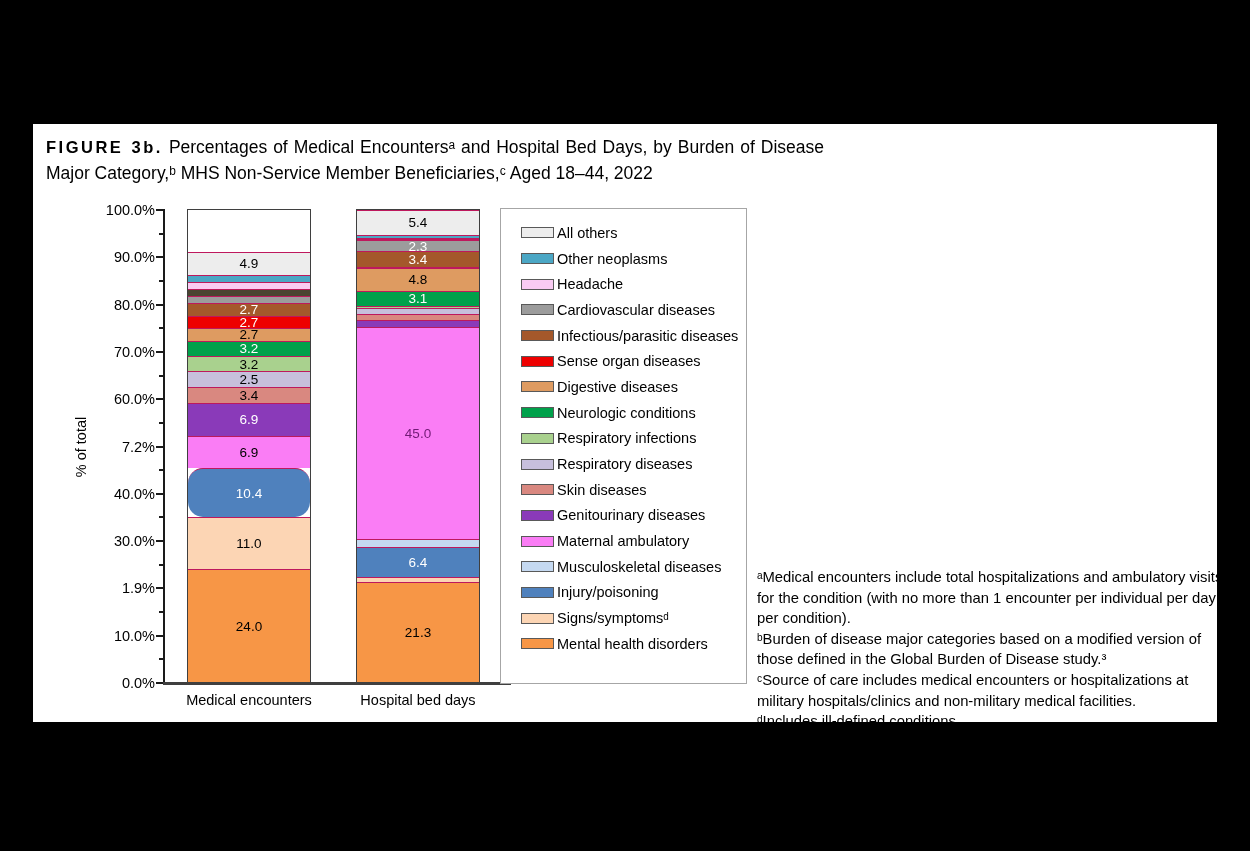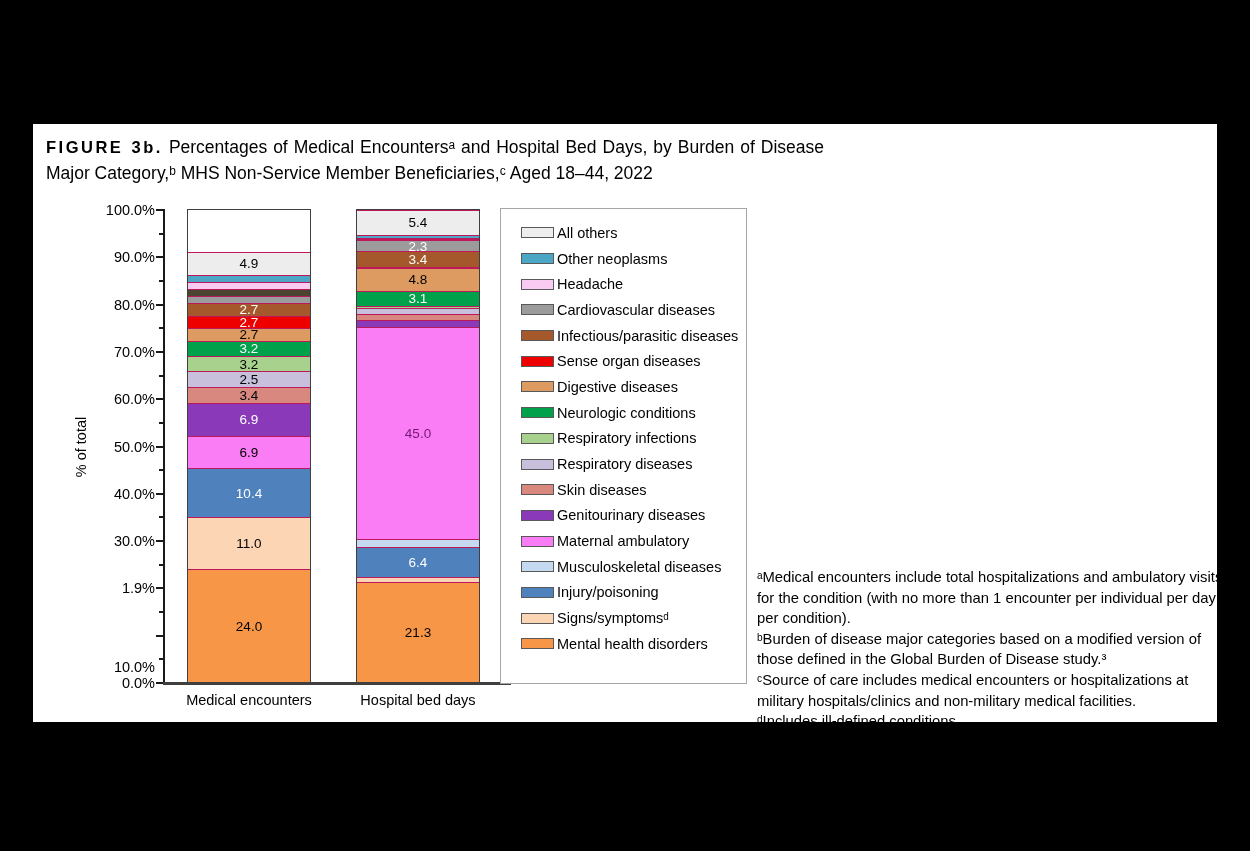--- a/index.html
+++ b/index.html
@@ -65,33 +65,33 @@
   </div>
 
   <div class="chart">
     <div class="ylabel">% of total</div>
     <div class="yaxis-line"></div>
     <div id="ticks">
         <div class="ytick major" style="top: 558px;"></div>
         <div class="yticklabel" style="top: 559px;">0.0%</div>
         <div class="ytick minor" style="top: 534.35px;"></div>
         <div class="ytick major" style="top: 510.7px;"></div>
-        <div class="yticklabel" style="top: 511.7px; margin-top: 31px;">10.0%</div>
+        <div class="yticklabel" style="top: 511.7px;">10.0%</div>
         <div class="ytick minor" style="top: 487.05px;"></div>
         <div class="ytick major" style="top: 463.4px;"></div>
         <div class="yticklabel" style="top: 464.4px;">1.9%</div>
         <div class="ytick minor" style="top: 439.75px;"></div>
         <div class="ytick major" style="top: 416.1px;"></div>
         <div class="yticklabel" style="top: 417.1px;">30.0%</div>
         <div class="ytick minor" style="top: 392.45px;"></div>
         <div class="ytick major" style="top: 368.8px;"></div>
         <div class="yticklabel" style="top: 369.8px;">40.0%</div>
         <div class="ytick minor" style="top: 345.15px;"></div>
         <div class="ytick major" style="top: 321.5px;"></div>
-        <div class="yticklabel" style="top: 322.5px;">50.0%</div>
+        <div class="yticklabel" style="top: 322.5px;">7.2%</div>
         <div class="ytick minor" style="top: 297.85px;"></div>
         <div class="ytick major" style="top: 274.2px;"></div>
         <div class="yticklabel" style="top: 275.2px;">60.0%</div>
         <div class="ytick minor" style="top: 250.55px;"></div>
         <div class="ytick major" style="top: 226.9px;"></div>
         <div class="yticklabel" style="top: 227.9px;">70.0%</div>
         <div class="ytick minor" style="top: 203.25px;"></div>
         <div class="ytick major" style="top: 179.6px;"></div>
         <div class="yticklabel" style="top: 180.6px;">80.0%</div>
         <div class="ytick minor" style="top: 155.95px;"></div>
@@ -102,21 +102,21 @@
         <div class="yticklabel" style="top: 86px;">100.0%</div>
       </div>
 
     <div class="bar" id="bar0" style="left:154px">
         <div class="seg" style="height: 113.52px; background: rgb(247, 150, 70);">
           <span style="color: rgb(0, 0, 0);">24.0</span>
         </div>
         <div class="seg" style="height: 52.03px; background: rgb(252, 213, 180);">
           <span style="color: rgb(0, 0, 0);">11.0</span>
         </div>
-        <div class="seg" style="height: 49.192px; background: rgb(79, 129, 189);">
+        <div class="seg" style="height: 49.192px; background: rgb(79, 129, 189); border-radius: 15px;">
           <span style="color: rgb(255, 255, 255);">10.4</span>
         </div>
         <div class="seg" style="height: 32.637px; background: rgb(250, 125, 245);">
           <span style="color: rgb(0, 0, 0);">6.9</span>
         </div>
         <div class="seg" style="height: 32.637px; background: rgb(138, 58, 185);">
           <span style="color: rgb(255, 255, 255);">6.9</span>
         </div>
         <div class="seg" style="height: 16.082px; background: rgb(217, 136, 128);">
           <span style="color: rgb(0, 0, 0);">3.4</span>

